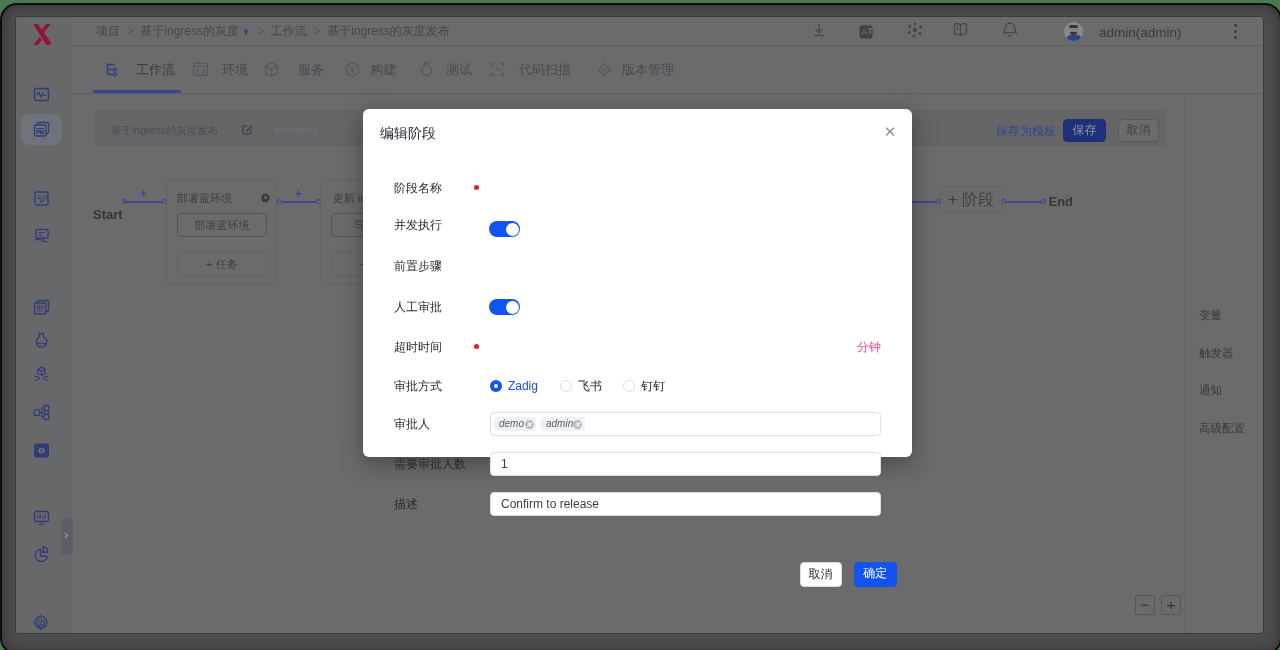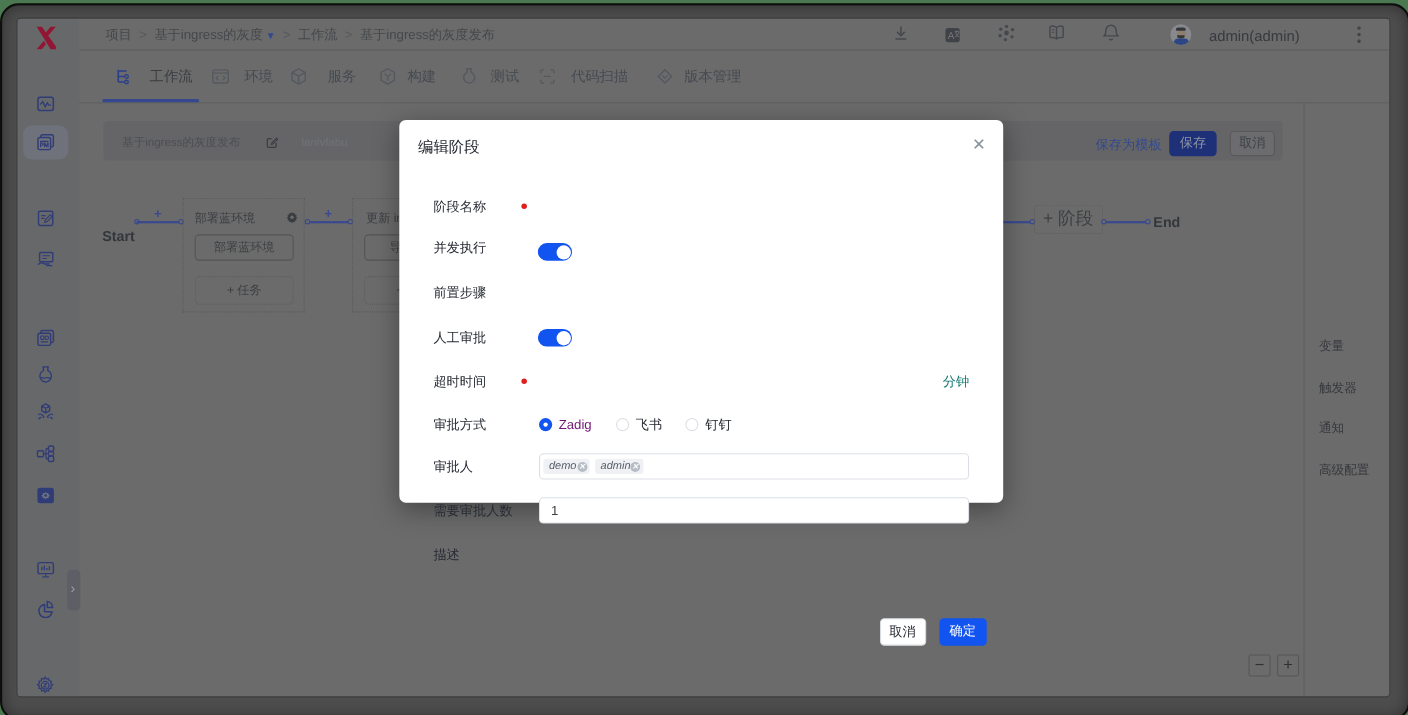--- a/index.html
+++ b/index.html
@@ -269,38 +269,39 @@
 
   <div class="mlabel" style="top:148.5px">前置步骤</div>
 
   <div class="mlabel" style="top:190px">人工审批</div>
   <div class="toggle" style="top:190px">
         <div class="knob"></div>
       </div>
 
   <div class="mlabel" style="top:229.5px">超时时间</div>
   <div class="reddot" style="top:235px"></div>
-  <div class="abs" style="left:494px;top:229.5px;font-size:12px;color:#0f766e;height:16px;line-height:16px">分钟</div>
+  <div class="abs" style="left:494px;top:229.5px;font-size:12px;color:#ec4899;height:16px;line-height:16px">分钟</div>
 
   <div class="mlabel" style="top:269px">审批方式</div>
   <div class="radio" style="left:126.6px;top:271px;background:#1254ef">
     <div class="abs" style="left:4px;top:4px;width:4px;height:4px;border-radius:50%;background:#fff"></div>
   </div>
-  <div class="rlabel" style="left:144.9px;top:269px;color:#701a75">Zadig</div>
+  <div class="rlabel" style="left:144.9px;top:269px;color:#1d4ed8">Zadig</div>
   <div class="radio" style="left:197.4px;top:271px;border:1px solid #dcdfe6;background:#fff"></div>
   <div class="rlabel" style="left:214.9px;top:269px;color:#23272e">飞书</div>
   <div class="radio" style="left:259.9px;top:271px;border:1px solid #dcdfe6;background:#fff"></div>
   <div class="rlabel" style="left:278.2px;top:269px;color:#23272e">钉钉</div>
 
   <div class="mlabel" style="top:306.5px">审批人</div>
   <div class="minput" style="top:302.5px"></div>
   <div class="tag" style="left:131px;width:42px;top:308px"><span style="margin-left:5px">demo</span><div class="tagx" style="left:30.5px">✕</div></div>
   <div class="tag" style="left:178px;width:44px;top:308px"><span style="margin-left:5px">admin</span><div class="tagx" style="left:32px">✕</div></div>
 
   <div class="mlabel" style="top:347px">需要审批人数</div>
   <div class="minput" style="top:343px">1</div>
 
   <div class="mlabel" style="top:386.5px">描述</div>
+  <div class="minput" style="top:382.5px">Confirm to release</div>
 
   <div class="mbtn" style="left:436.5px;width:42px;border:1px solid #d8dbe0;background:#fff;color:#272b33">取消</div>
   <div class="mbtn" style="left:490.7px;width:43px;background:#1254ef;color:#fff">确定</div>
 </div>
 </div>
 
 </body></html>

